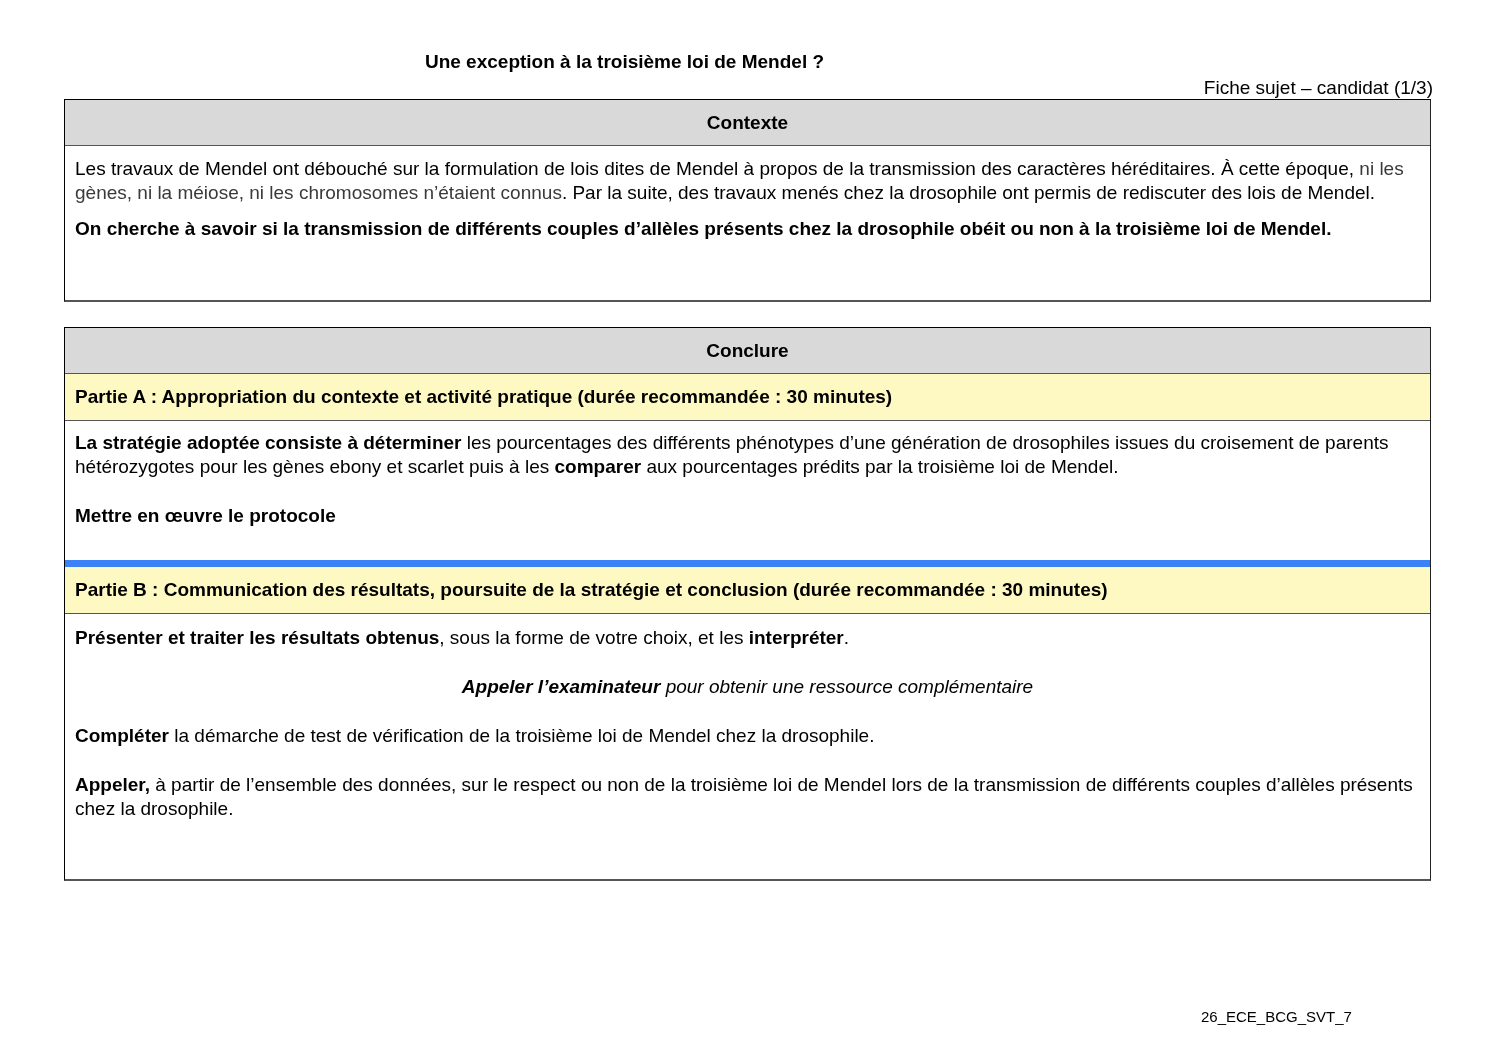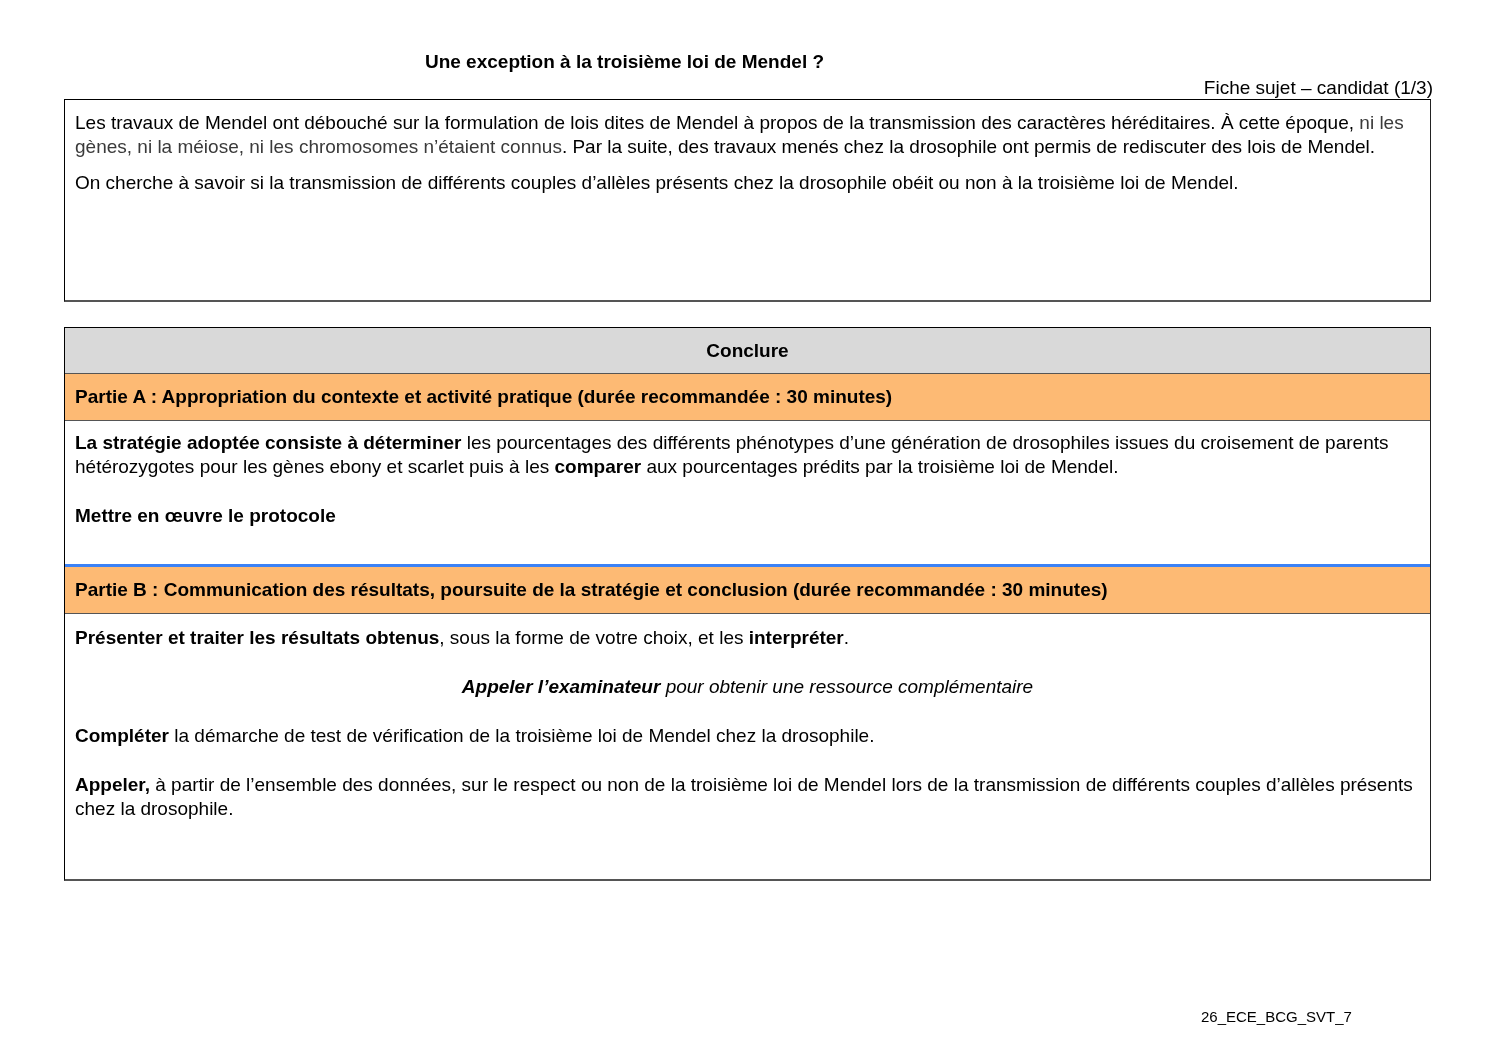--- a/index.html
+++ b/index.html
@@ -19,44 +19,45 @@
     border: 1px solid #000; border-bottom: 2px solid #555; border-right: 1px solid #222;
     box-sizing: border-box;
   }
   .box-context { top: 99px; height: 203px; }
   .box-consignes { top: 327px; height: 554px; }
   .box-header {
     background: #d9d9d9; text-align: center; font-weight: bold; font-size: 19px;
     height: 46px; line-height: 46px; border-bottom: 1px solid #555; box-sizing: border-box;
   }
   .sub-header {
-    background: #fdba74; font-weight: bold; font-size: 19px; padding: 0 10px;
+    background: #fef9c3; font-weight: bold; font-size: 19px; padding: 0 10px;
     height: 47px; line-height: 46px; border-bottom: 1px solid #555; box-sizing: border-box;
   }
   .cell { padding: 10px 10px 0 10px; font-size: 19px; line-height: 24px; box-sizing: border-box; }
   .cell p { margin: 0; }
   .ctx-body { padding-top: 11px; }
-  .ctx-body .q { font-weight: normal; margin-top: 12px; }
+  .ctx-body .q { font-weight: bold; margin-top: 12px; }
   .grey { color: #3a3a3a; }
-  .partA-body { height: 146px; padding-top: 10px; border-bottom: 3px solid #3b82f6; }
+  .partA-body { height: 146px; padding-top: 10px; border-bottom: 7px solid #3b82f6; }
   .partA-body .action { font-weight: bold; margin-top: 25px; }
   .partB-body { padding-top: 12px; }
   .partB-body p { margin-bottom: 25px; }
   .center-it { text-align: center; font-style: italic; }
   .footer-code {
     position: absolute; top: 1008px; left: 1201px; font-weight: normal; font-size: 15px;
   }
 </style>
 </head>
 <body>
 
 <div class="doc-title">Une exception à la troisième loi de Mendel ?</div>
 <div class="fiche">Fiche sujet – candidat (1/3)</div>
 
 <section class="box box-context">
+  <div class="box-header">Contexte</div>
   <div class="cell ctx-body">
     <p><span>Les travaux de Mendel ont débouché sur la formulation de lois dites de Mendel à propos de la transmission des caractères héréditaires. À cette époque,</span><span class="grey"> ni les gènes, ni la méiose, ni les chromosomes n’étaient connus</span><span>. Par la suite, des travaux menés chez la drosophile ont permis de rediscuter des lois de Mendel.</span></p>
     <p class="q">On cherche à savoir si la transmission de différents couples d’allèles présents chez la drosophile obéit ou non à la troisième loi de Mendel.</p>
   </div>
 </section>
 
 <section class="box box-consignes">
   <div class="box-header">Conclure</div>
 
   <div class="sub-header">Partie A : Appropriation du contexte et activité pratique (durée recommandée : 30 minutes)</div>

